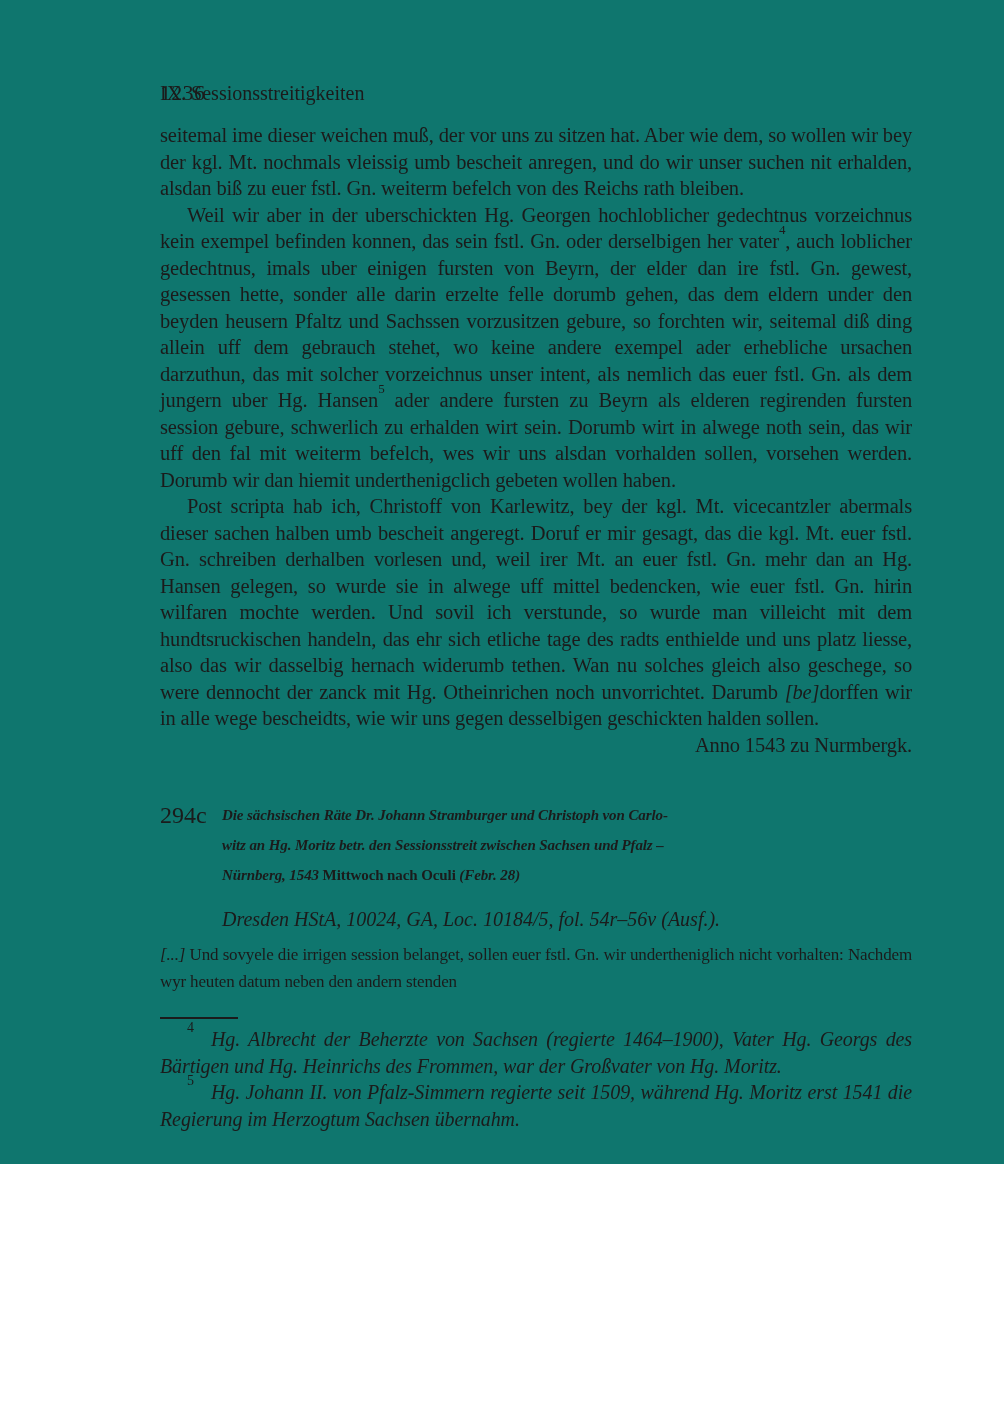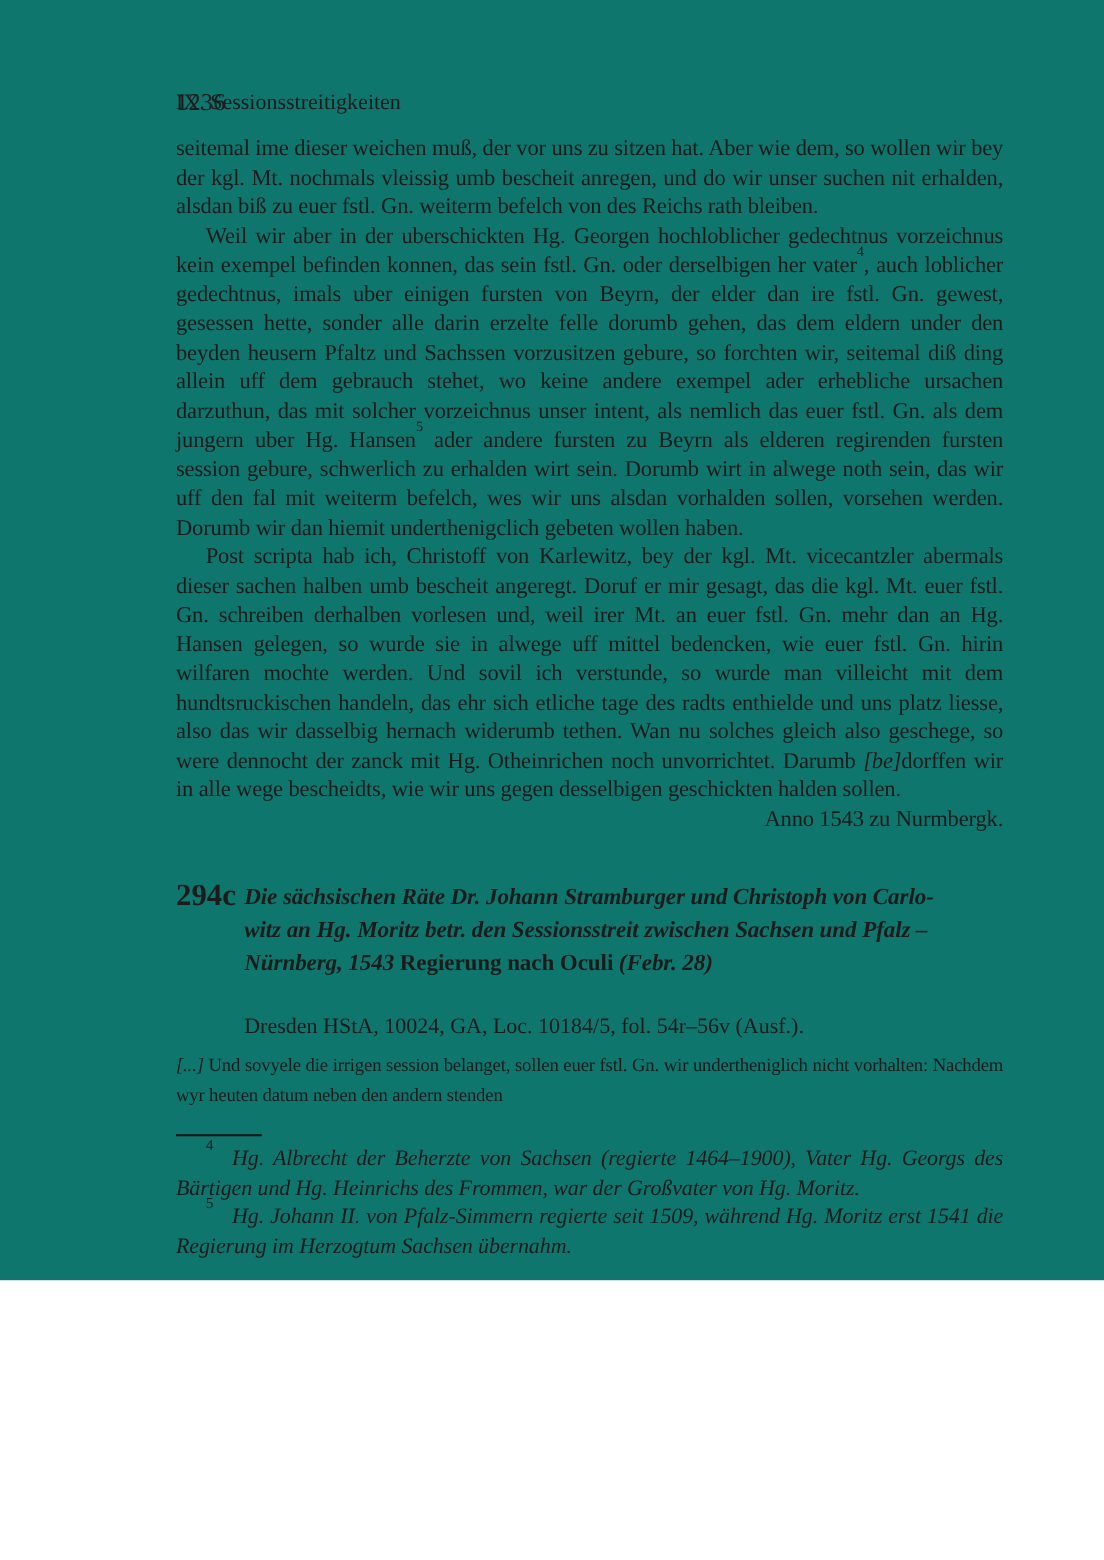--- a/index.html
+++ b/index.html
@@ -57,33 +57,34 @@
   .seg-b  { font-weight: bold; font-style: normal; }
   .seg-bi { font-weight: bold; font-style: italic; }
   
   .entry {
     display: flex;
     margin-top: 42px;
   }
   .entry-number {
     width: 62px;
     flex-shrink: 0;
-    font-weight: bold;
-    font-size: 28px;
+    font-weight: normal;
+    font-size: 24px;
     line-height: 30px;
   }
   .entry-title {
-    font-size: 21px;
+    font-size: 15px;
     line-height: 30px;
     letter-spacing: -0.1px;
   }
   
   .source-line {
-    margin-top: 30px;
+    margin-top: 16px;
     margin-left: 62px;
+    font-style: italic;
     font-size: 20px;
     line-height: 26px;
   }
   
   .excerpt {
     margin: 0;
     margin-top: 9px;
     font-size: 17px;
     line-height: 27px;
     text-align: justify;
@@ -131,21 +132,21 @@
       <p class="para-indent"><span>Weil wir aber in der uberschickten Hg. Georgen hochloblicher gedechtnus vorzeichnus kein exempel befinden konnen, das sein fstl. Gn. oder derselbigen her vater</span><sup>4</sup><span>, auch loblicher gedechtnus, imals uber einigen fursten von Beyrn, der elder dan ire fstl. Gn. gewest, gesessen hette, sonder alle darin erzelte felle dorumb gehen, das dem eldern under den beyden heusern Pfaltz und Sachssen vorzusitzen gebure, so forchten wir, seitemal diß ding allein uff dem gebrauch stehet, wo keine andere exempel ader erhebliche ursachen darzuthun, das mit solcher vorzeichnus unser intent, als nemlich das euer fstl. Gn. als dem jungern uber Hg. Hansen</span><sup>5</sup><span> ader andere fursten zu Beyrn als elderen regirenden fursten session gebure, schwerlich zu erhalden wirt sein. Dorumb wirt in alwege noth sein, das wir uff den fal mit weiterm befelch, wes wir uns alsdan vorhalden sollen, vorsehen werden. Dorumb wir dan hiemit underthenigclich gebeten wollen haben.</span></p>
       <p class="para-indent"><span>Post scripta hab ich, Christoff von Karlewitz, bey der kgl. Mt. vicecantzler abermals dieser sachen halben umb bescheit angeregt. Doruf er mir gesagt, das die kgl. Mt. euer fstl. Gn. schreiben derhalben vorlesen und, weil irer Mt. an euer fstl. Gn. mehr dan an Hg. Hansen gelegen, so wurde sie in alwege uff mittel bedencken, wie euer fstl. Gn. hirin wilfaren mochte werden. Und sovil ich verstunde, so wurde man villeicht mit dem hundtsruckischen handeln, das ehr sich etliche tage des radts enthielde und uns platz liesse, also das wir dasselbig hernach widerumb tethen. Wan nu solches gleich also geschege, so were dennocht der zanck mit Hg. Otheinrichen noch unvorrichtet. Darumb </span><span class="seg-i">[be]</span><span>dorffen wir in alle wege bescheidts, wie wir uns gegen desselbigen geschickten halden sollen.</span></p>
       <p class="anno-line"><span>Anno 1543 zu Nurmbergk.</span></p>
     </div>
 
     <div class="entry">
       <div class="entry-number">294c</div>
       <div class="entry-title">
         <div><span class="seg-bi">Die sächsischen Räte Dr. Johann Stramburger und Christoph von Carlo-</span></div>
         <div><span class="seg-bi">witz an Hg. Moritz betr. den Sessionsstreit zwischen Sachsen und Pfalz –</span></div>
-        <div><span class="seg-bi">Nürnberg, 1543 </span><span class="seg-b">Regierung nach Oculi </span><span class="seg-bi">(Febr. 28)</span></div>
+        <div><span class="seg-bi">Nürnberg, 1543 </span><span class="seg-b">Mittwoch nach Oculi </span><span class="seg-bi">(Febr. 28)</span></div>
       </div>
     </div>
 
     <div class="source-line">Dresden HStA, 10024, GA, Loc. 10184/5, fol. 54r–56v (Ausf.).</div>
 
     <p class="excerpt"><span class="seg-i">[...]</span><span> Und sovyele die irrigen session belanget, sollen euer fstl. Gn. wir undertheniglich nicht vorhalten: Nachdem wyr heuten datum neben den andern stenden</span></p>
 
     <div class="footnote-block">
       <div class="footnote-rule"></div>
       <p class="footnote">

